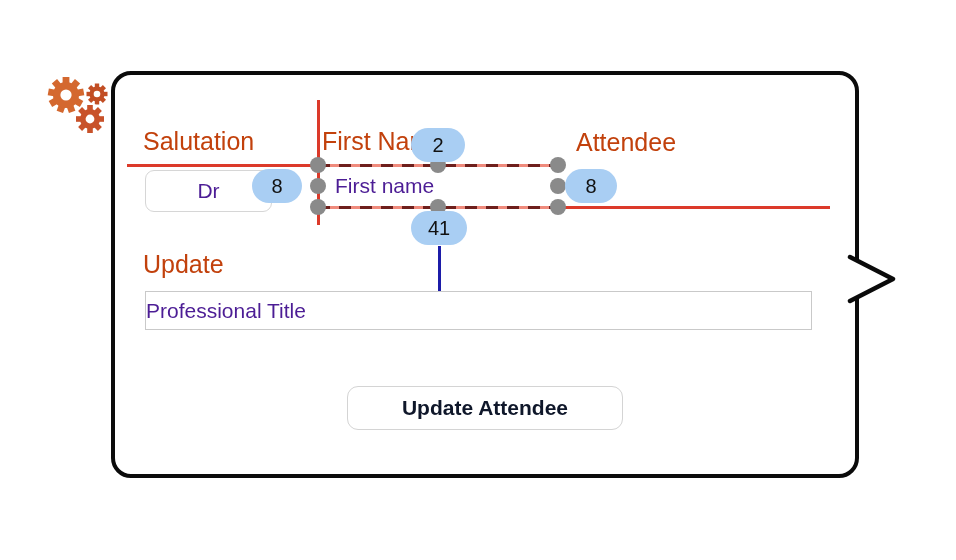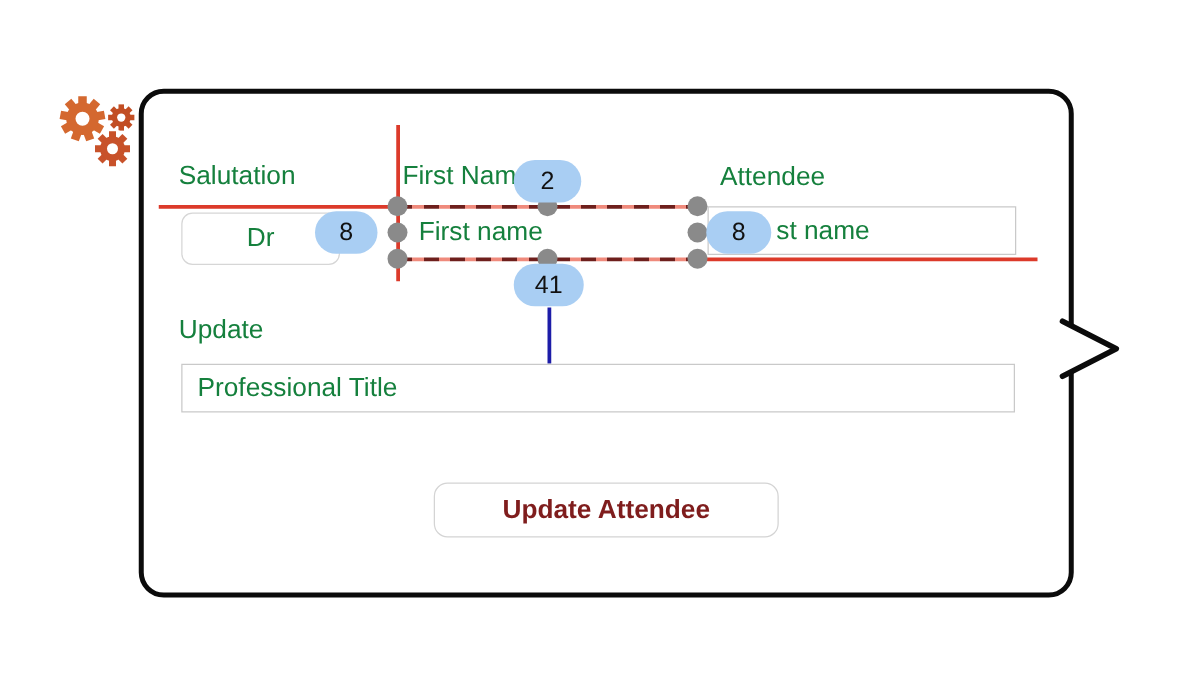--- a/index.html
+++ b/index.html
@@ -8,24 +8,24 @@
     font-family:"Liberation Sans","DejaVu Sans",sans-serif;
   }
   .abs{position:absolute;}
   
   .bubble{
     left:111px;top:71px;width:748px;height:407px;
     background:#fff;border:4px solid #0b0b0b;border-radius:20px;
     box-sizing:border-box;
   }
   
-  .field-label{color:#15803d;font-size:21px;line-height:24px;white-space:nowrap;}
+  .field-label{color:#c2410c;font-size:25px;line-height:24px;white-space:nowrap;}
   
   .tfield{background:#fff;box-sizing:border-box;display:flex;align-items:center;
-    font-size:21px;color:#15803d;white-space:nowrap;}
+    font-size:21px;color:#4c1d95;white-space:nowrap;}
   .rounded-field{border:1px solid #d6d6d6;border-radius:9px;justify-content:center;}
   .plain-field{border:1px solid #c9c9c9;}
   
   .guide{background:#dc3a2a;}
   
   .dash-edge{
     background:repeating-linear-gradient(90deg,#6e1f1c 0 12px,#ef8a7c 12px 21px);
     height:3px;
   }
   
@@ -36,21 +36,21 @@
     display:flex;align-items:center;justify-content:center;
     font-size:20px;color:#111;box-sizing:border-box;
   }
   
   .navy-line{background:#1c1ca8;}
   
   .update-btn{
     left:347px;top:386px;width:276px;height:44px;
     background:#fff;border:1px solid #d4d4d4;border-radius:11px;
     box-sizing:border-box;display:flex;align-items:center;justify-content:center;
-    font-size:21px;font-weight:600;color:#7f1d1d;
+    font-size:21px;font-weight:600;color:#0f172a;
     font-family:"Liberation Sans","DejaVu Sans",sans-serif;
     padding:0;cursor:default;
   }
 </style>
 </head>
 <body>
 
 <div id="stage">
 
   <div class="abs bubble"></div>
@@ -116,23 +116,20 @@
   <div class="abs field-label" style="left:576px;top:130px;">Attendee</div>
 
   <div class="abs tfield rounded-field" style="left:145px;top:170px;width:127px;height:42px;">
     <span>Dr</span>
   </div>
 
   <div class="abs tfield" style="left:318px;top:165px;width:240px;height:42px;padding-left:17px;">
     <span>First name</span>
   </div>
 
-  <div class="abs tfield plain-field" style="left:566px;top:165px;width:247px;height:39px;padding-left:54px;">
-    <span>st name</span>
-  </div>
 
   <div class="abs guide" style="left:127px;top:164px;width:191px;height:2.5px;"></div>
   <div class="abs guide" style="left:558px;top:206px;width:272px;height:2.5px;"></div>
   <div class="abs guide" style="left:317px;top:100px;width:2.5px;height:125px;"></div>
 
   <div class="abs dash-edge" style="left:318px;top:164px;width:240px;"></div>
   <div class="abs dash-edge" style="left:318px;top:206px;width:240px;"></div>
 
   <div class="abs navy-line" style="left:438px;top:246px;width:2.5px;height:45px;"></div>
 
@@ -144,19 +141,19 @@
   <div class="abs handle" style="left:550px;top:157px;"></div>
   <div class="abs handle" style="left:550px;top:178px;"></div>
   <div class="abs handle" style="left:550px;top:199px;"></div>
 
   <div class="abs badge" style="left:252px;top:169px;width:50px;">8</div>
   <div class="abs badge" style="left:411px;top:128px;width:54px;">2</div>
   <div class="abs badge" style="left:565px;top:169px;width:52px;">8</div>
   <div class="abs badge" style="left:411px;top:211px;width:56px;text-align:right;">41</div>
 
   <div class="abs field-label" style="left:143px;top:252px;">Update</div>
-  <div class="abs tfield plain-field" style="left:145px;top:291px;width:667px;height:39px;padding-left:12px;">
+  <div class="abs tfield plain-field" style="left:145px;top:291px;width:667px;height:39px;">
     <span>Professional Title</span>
   </div>
 
   <button class="abs update-btn">Update Attendee</button>
 
 </div>
 
 </body></html>

